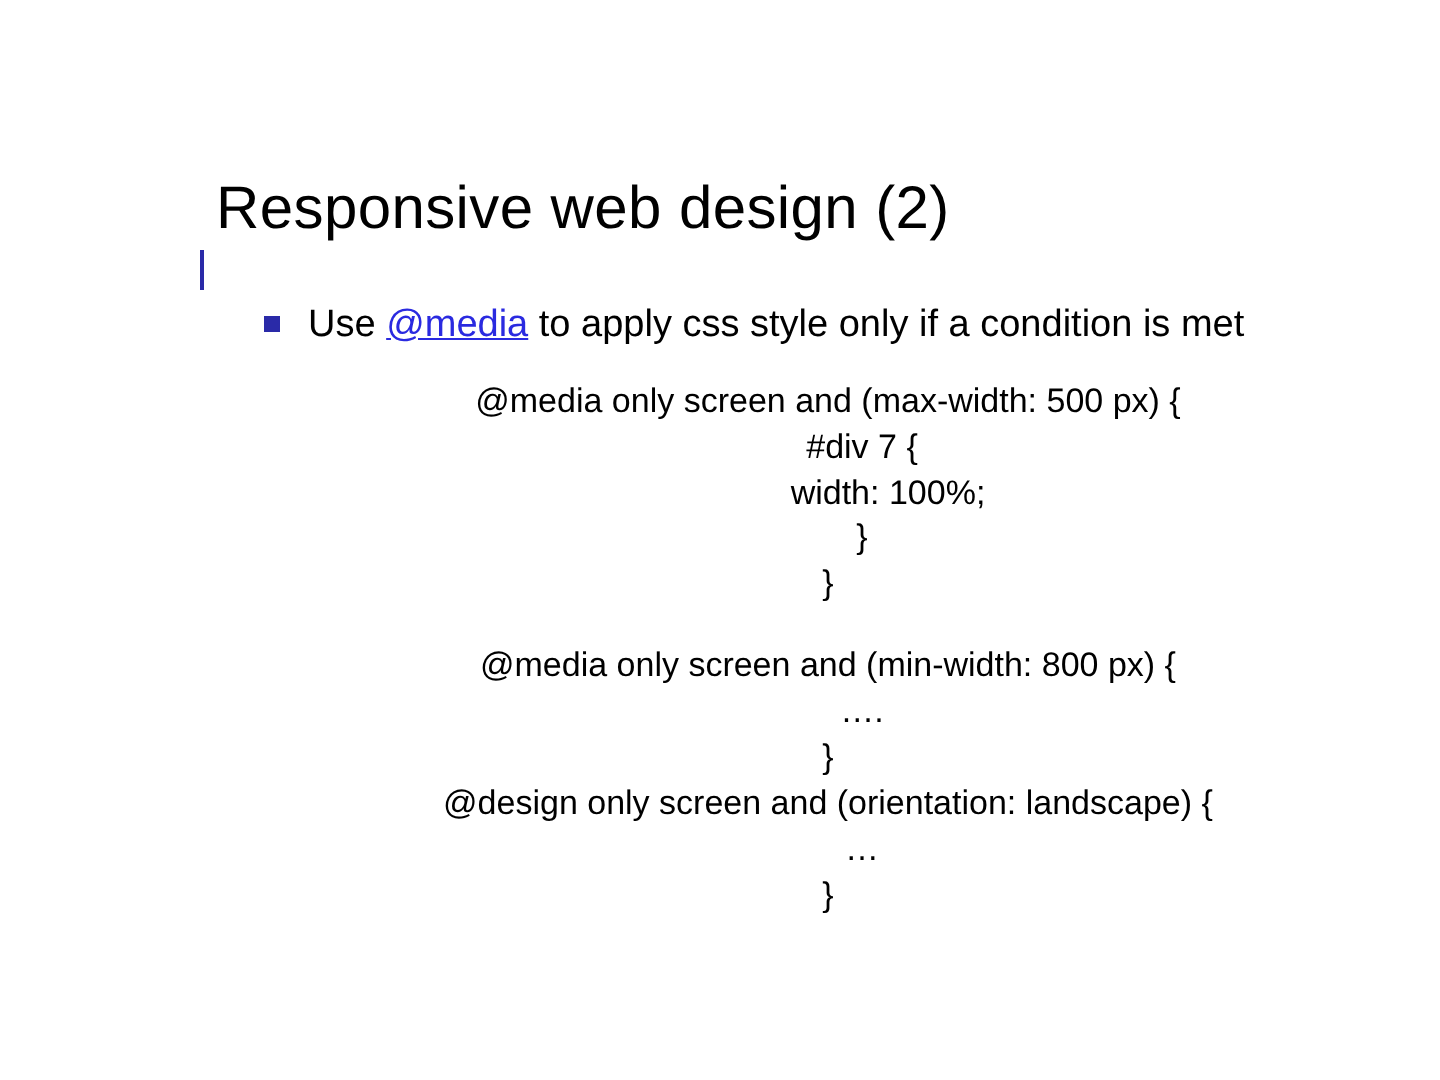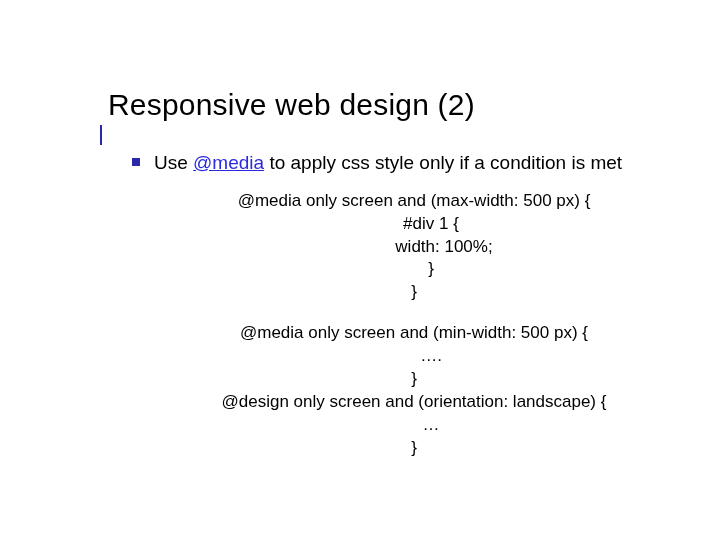--- a/index.html
+++ b/index.html
@@ -77,20 +77,20 @@
   <h1 class="title">Responsive web design (2)</h1>
 
   <div class="bullet-row">
     <span class="bullet-icon"></span>
     <span class="bullet-text">
       <span>Use </span><a class="link">@media</a><span> to apply css style only if a condition is met</span>
     </span>
   </div>
 
   <div class="code-block"><span>@media only screen and (max-width: 500 px) {</span>
-<span class="ind1">#div 1 {</span><span class="ind2">width: 100%;</span><span class="ind1">}</span><span>}</span></div>
+<span class="ind1">#div 7 {</span><span class="ind2">width: 100%;</span><span class="ind1">}</span><span>}</span></div>
 
-  <div class="code-block"><span>@media only screen and (min-width: 500 px) {</span>
+  <div class="code-block"><span>@media only screen and (min-width: 800 px) {</span>
 <span class="ind1">….</span><span>}</span>
 <span>@design only screen and (orientation: landscape) {</span>
 <span class="ind1">…</span><span>}</span></div>
 
 </div>
 
 </body></html>

